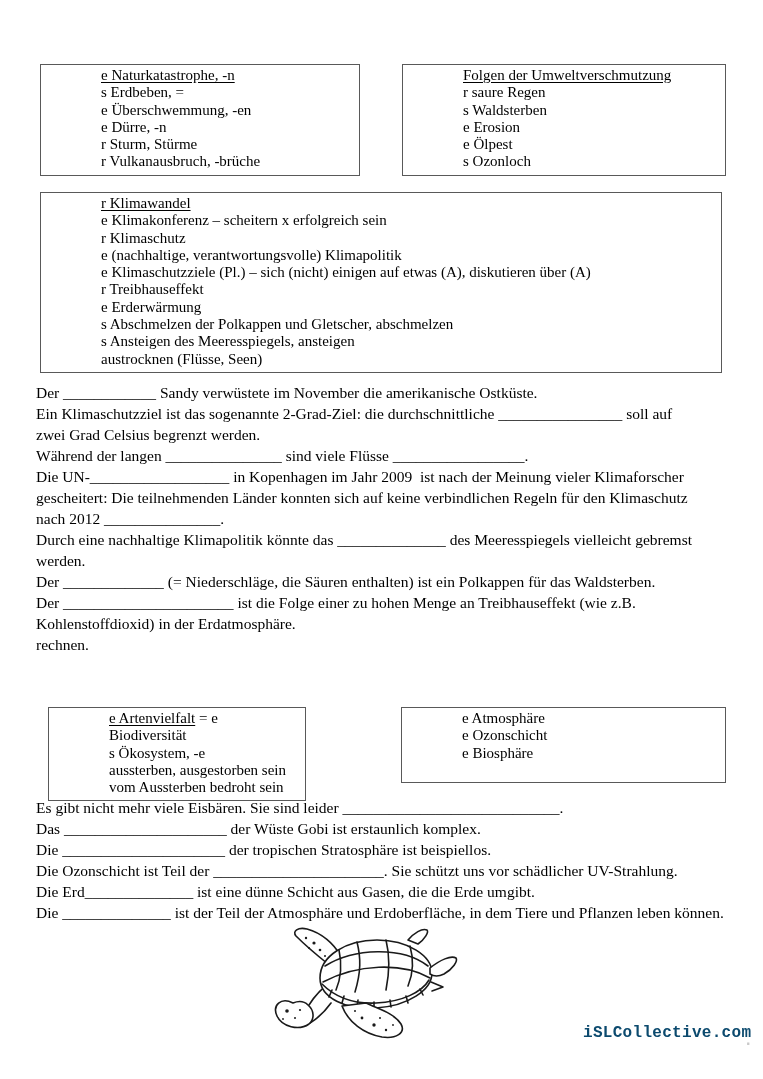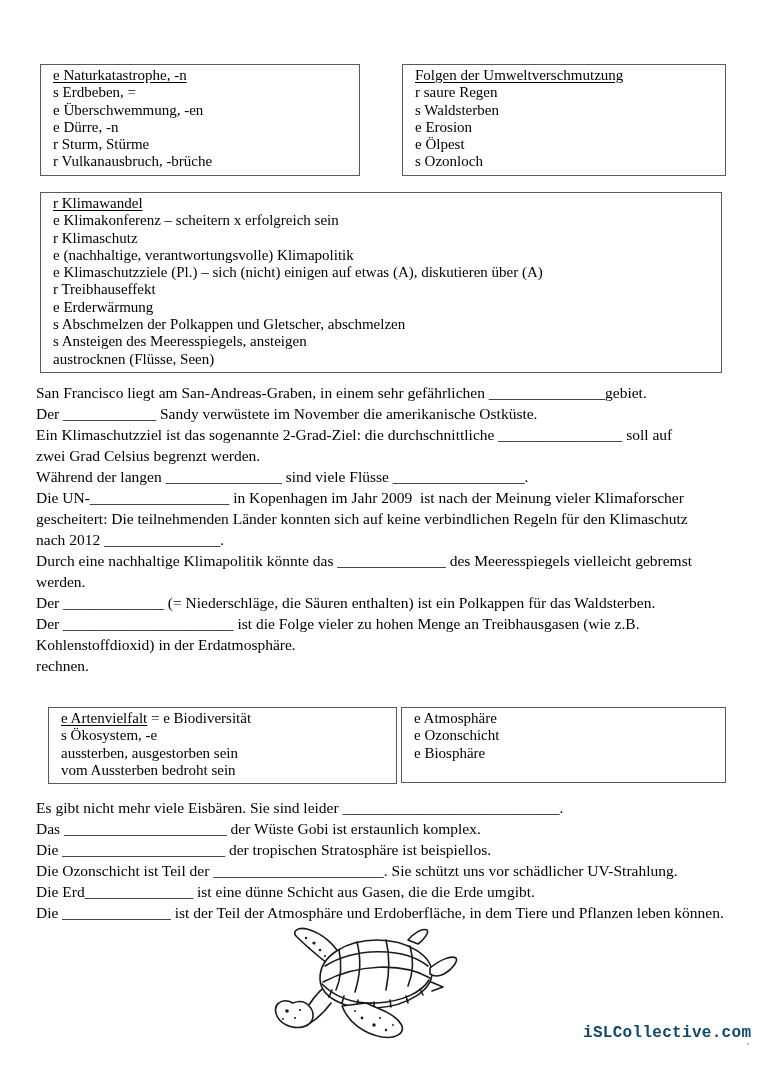--- a/index.html
+++ b/index.html
@@ -16,23 +16,23 @@
     position:absolute;
     border:1px solid #595959;
     padding:2px 8px 4px 12px;
     font-size:15px;
     line-height:17.3px;
     background:#fff;
   }
   #box0 { left:40px;  top:64px;  width:320px; min-height:106px; }
   #box1 { left:402px; top:64px;  width:324px; min-height:106px; }
   #box2 { left:40px;  top:192px; width:682px; min-height:180px; }
-  #box3 { left:48px;  top:707px; width:349px; min-height:76px; }
+  #box3 { left:48px;  top:707px; width:258px; min-height:76px; }
   #box4 { left:401px; top:707px; width:325px; min-height:76px; }
-  .vocab-line { white-space:pre-wrap; }
+  .vocab-line { white-space:pre-wrap;margin-left:48px; }
   .u { text-decoration:underline; text-underline-offset:2px; }
   .exercise {
     position:absolute;
     left:36px;
     width:722px;
     font-size:15.5px;
     line-height:21px;
   }
   #exercise0 { top:382px; }
   #exercise1 { top:797px; }
@@ -99,32 +99,31 @@
       <div class="vocab-line">aussterben, ausgestorben sein</div>
       <div class="vocab-line">vom Aussterben bedroht sein</div>
     </div>
   <div class="vocab-box" id="box4">
       <div class="vocab-line">e Atmosphäre</div>
       <div class="vocab-line">e Ozonschicht</div>
       <div class="vocab-line">e Biosphäre</div>
     </div>
 
   <div class="exercise" id="exercise0">
-      <div class="ex-line">San Francisco liegt am San-Andreas-Graben, in einem sehr gefährlichen _______________gebiet.</div>
       <div class="ex-line">Der ____________ Sandy verwüstete im November die amerikanische Ostküste.</div>
       <div class="ex-line">Ein Klimaschutzziel ist das sogenannte 2-Grad-Ziel: die durchschnittliche ________________ soll auf</div>
       <div class="ex-line">zwei Grad Celsius begrenzt werden.</div>
       <div class="ex-line">Während der langen _______________ sind viele Flüsse _________________.</div>
       <div class="ex-line">Die UN-__________________ in Kopenhagen im Jahr 2009  ist nach der Meinung vieler Klimaforscher</div>
       <div class="ex-line">gescheitert: Die teilnehmenden Länder konnten sich auf keine verbindlichen Regeln für den Klimaschutz</div>
       <div class="ex-line">nach 2012 _______________.</div>
       <div class="ex-line">Durch eine nachhaltige Klimapolitik könnte das ______________ des Meeresspiegels vielleicht gebremst</div>
       <div class="ex-line">werden.</div>
       <div class="ex-line">Der _____________ (= Niederschläge, die Säuren enthalten) ist ein Polkappen für das Waldsterben.</div>
-      <div class="ex-line">Der ______________________ ist die Folge vieler zu hohen Menge an Treibhausgasen (wie z.B.</div>
+      <div class="ex-line">Der ______________________ ist die Folge einer zu hohen Menge an Treibhauseffekt (wie z.B.</div>
       <div class="ex-line">Kohlenstoffdioxid) in der Erdatmosphäre.</div>
       <div class="ex-line">rechnen.</div>
     </div>
   <div class="exercise" id="exercise1">
       <div class="ex-line">Es gibt nicht mehr viele Eisbären. Sie sind leider ____________________________.</div>
       <div class="ex-line">Das _____________________ der Wüste Gobi ist erstaunlich komplex.</div>
       <div class="ex-line">Die _____________________ der tropischen Stratosphäre ist beispiellos.</div>
       <div class="ex-line">Die Ozonschicht ist Teil der ______________________. Sie schützt uns vor schädlicher UV-Strahlung.</div>
       <div class="ex-line">Die Erd______________ ist eine dünne Schicht aus Gasen, die die Erde umgibt.</div>
       <div class="ex-line">Die ______________ ist der Teil der Atmosphäre und Erdoberfläche, in dem Tiere und Pflanzen leben können.</div>

